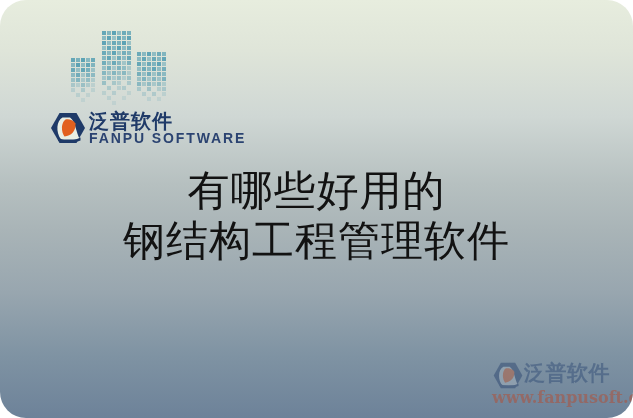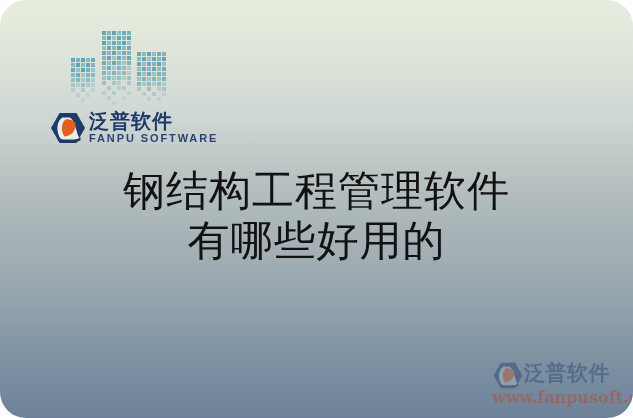--- a/index.html
+++ b/index.html
@@ -52,21 +52,21 @@
     font-family:"DejaVu Sans", sans-serif;
     font-size:20px;
     font-weight:bold;
     letter-spacing:1px;
     color:#1f3a68;
     line-height:23px;
     white-space:nowrap;
   }
   .logo-en {
     font-family:"Liberation Sans", sans-serif;
-    font-size:11px;
+    font-size:14px;
     font-weight:bold;
     letter-spacing:1.9px;
     color:#2b4371;
     line-height:11px;
     white-space:nowrap;
   }
 
   
   #headline {
     position:absolute;
@@ -304,22 +304,22 @@
         <path d="M9 25.5 C15 29.5 24 29.5 31.5 25.5 L31.5 28.5 C24 31.5 14 31.3 9 28.5 Z" fill="#1f3a68"></path>
       </svg>
     </div>
     <div id="logo-wordmark">
       <div class="logo-cn">泛普软件</div>
       <div class="logo-en">FANPU SOFTWARE</div>
     </div>
   </div>
 
   <div id="headline">
+    <div class="headline-line">有哪些好用的</div>
     <div class="headline-line">钢结构工程管理软件</div>
-    <div class="headline-line">有哪些好用的</div>
   </div>
 
   <div id="watermark">
     <div id="wm-mark">
       <svg viewBox="0 0 38 32" xmlns="http://www.w3.org/2000/svg" aria-hidden="true">
         <path d="M10.5 1 L27.5 1 L36 16 L27.5 31 L10.5 31 L2 16 Z" fill="#1f3a68"></path>
         <path d="M13.5 5.5 C7.5 8.5 6.5 20 12 27.5 L31 27.5 C27 21 26.5 9 21 5.5 Z" fill="#aebbc4"></path>
         <path d="M16.5 7.5 C12 10.5 11.8 19.5 15.5 24.5 C22 24 27 19 26.5 11.5 C24 8 20 6.8 16.5 7.5 Z" fill="#c8582c"></path>
         <path d="M9 25.5 C15 29.5 24 29.5 31.5 25.5 L31.5 28.5 C24 31.5 14 31.3 9 28.5 Z" fill="#1f3a68"></path>
       </svg>

